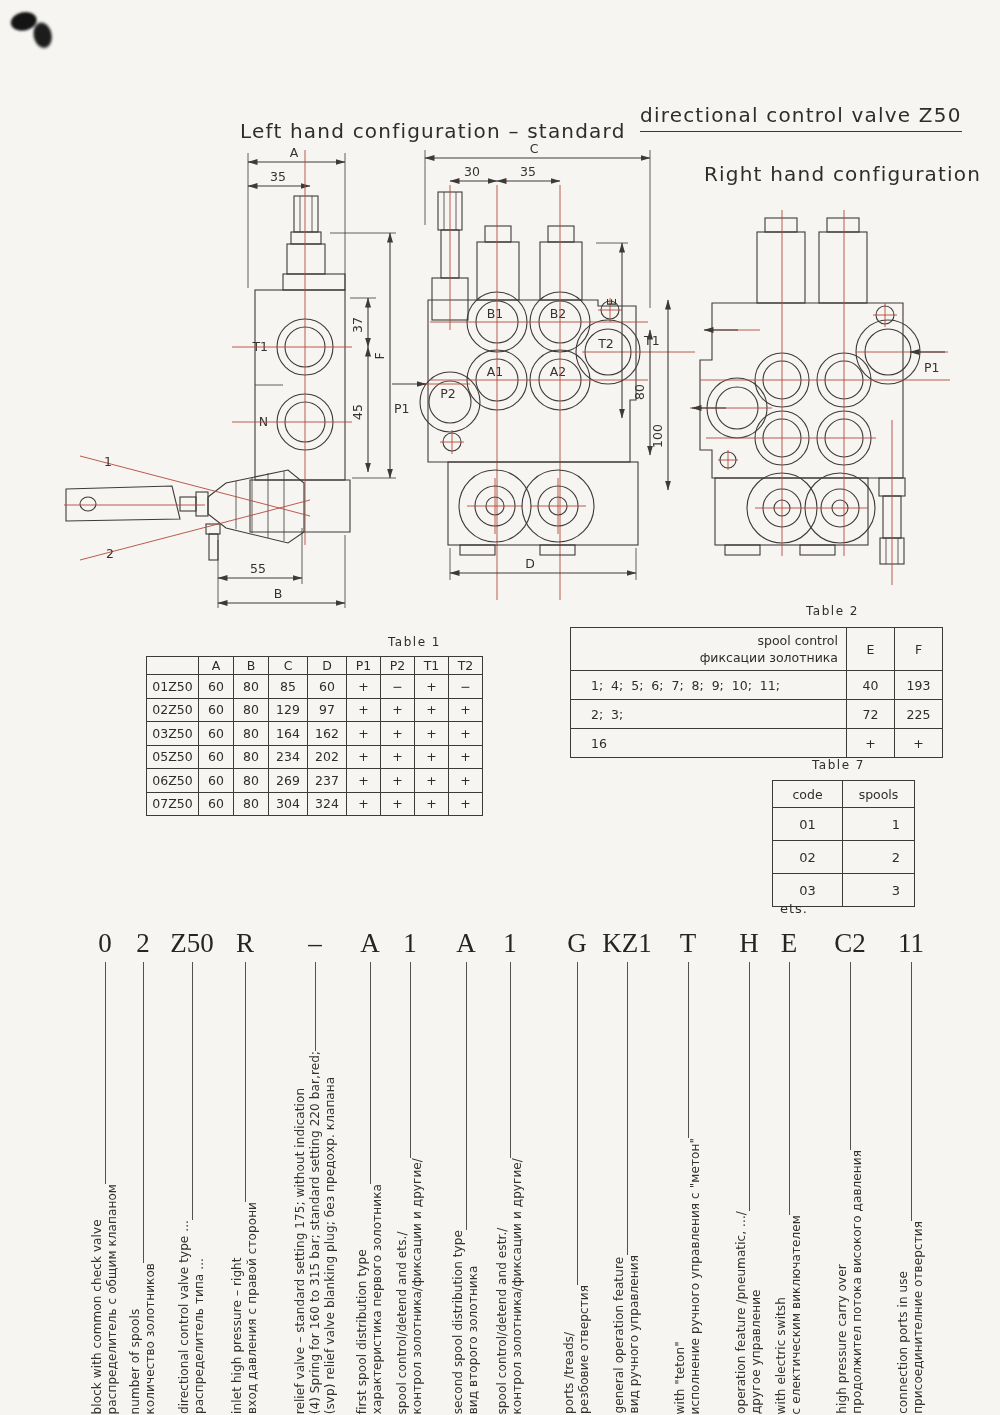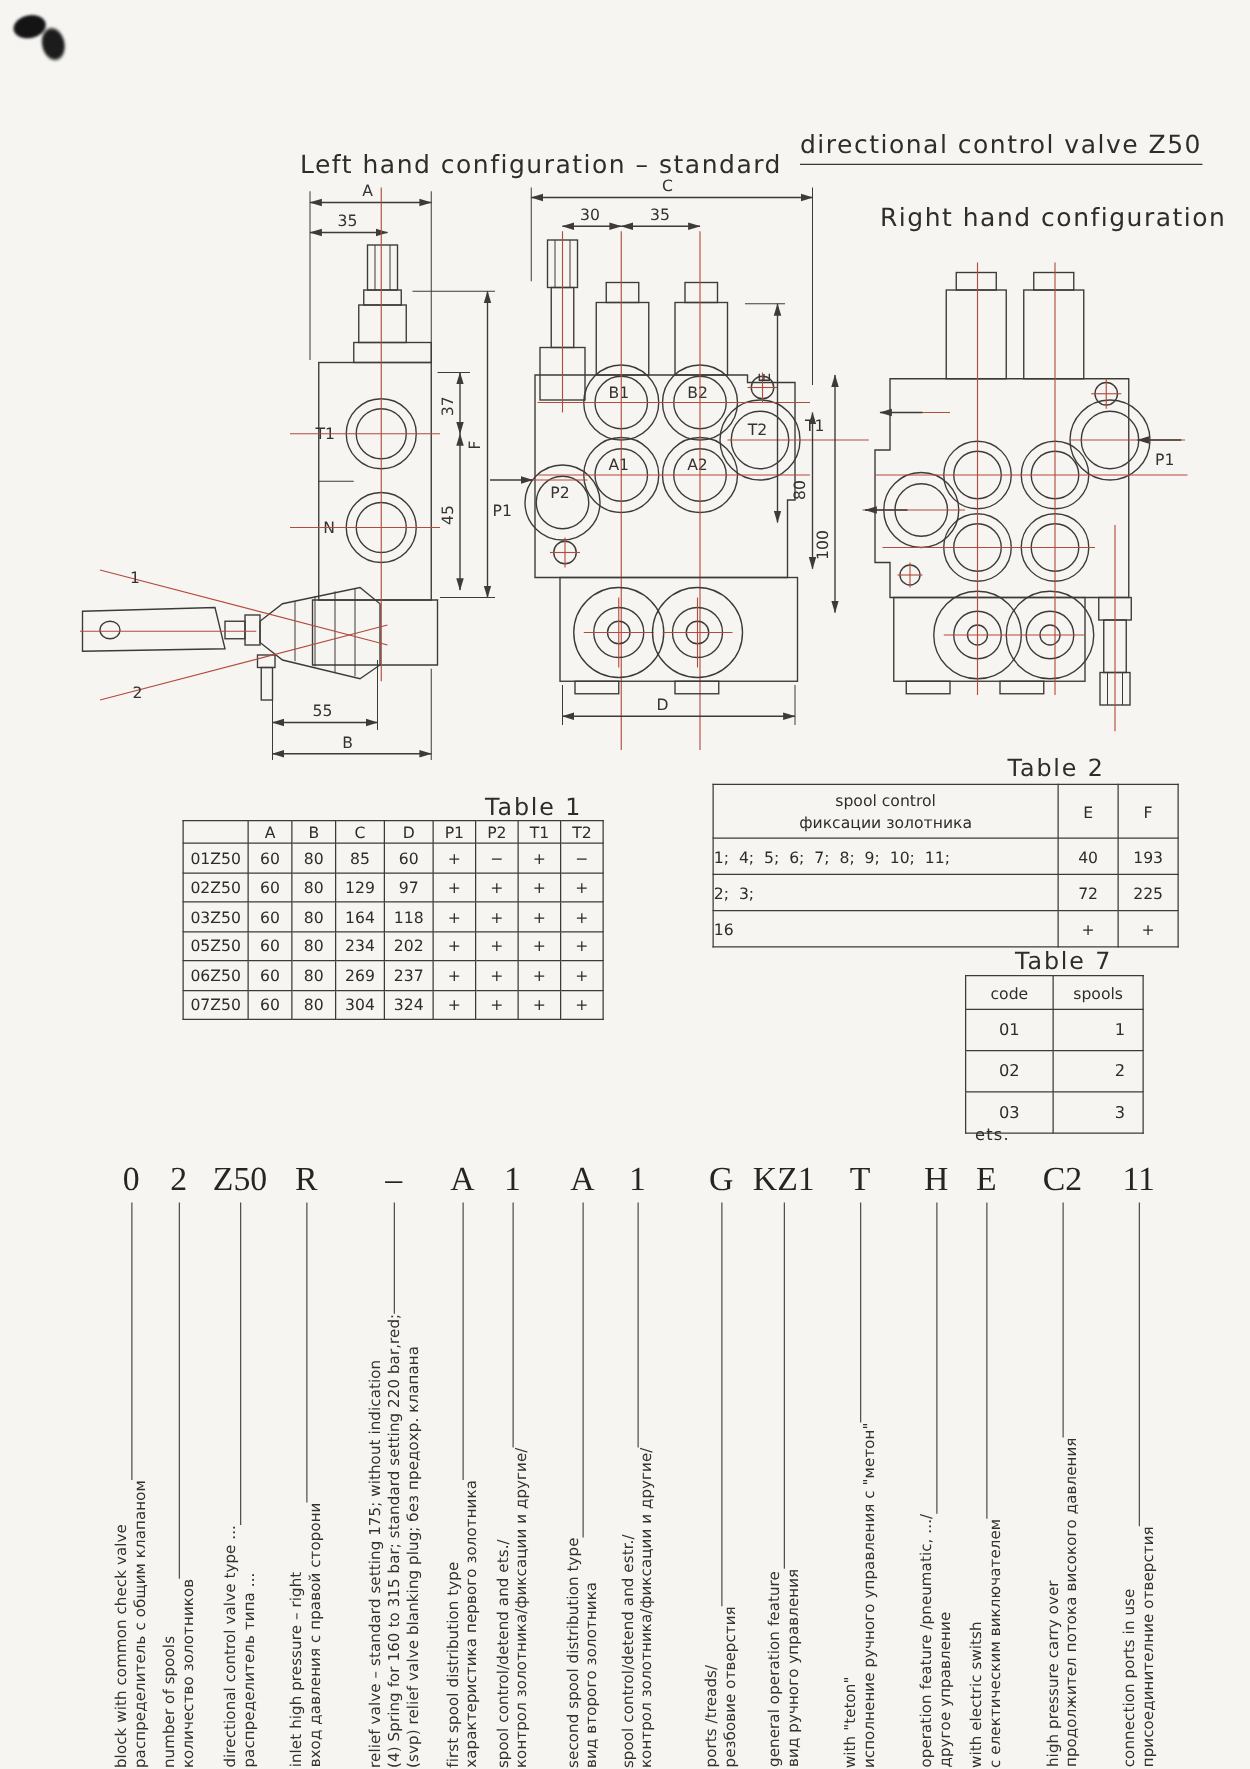--- a/index.html
+++ b/index.html
@@ -9,30 +9,30 @@
      radial-gradient(ellipse 20px 14px at 30% 30%, #141414 60%, transparent 70%),
      radial-gradient(ellipse 14px 20px at 60% 65%, #1c1c1c 55%, transparent 72%);
      filter:blur(1px);transform:rotate(-12deg)}
   .title{font-size:20px;letter-spacing:1.2px;white-space:nowrap}
   .title-main{border-bottom:1.6px solid #3a3835;padding-bottom:4px}
   svg.drawing{left:0;top:0;position:absolute}
   svg .ln{stroke:#3e3a37;stroke-width:1.1;fill:none}
   svg .thin{stroke:#3e3a37;stroke-width:0.8;fill:none}
   svg .red{stroke:#b34a3c;stroke-width:0.9;fill:none}
   svg text{font-family:"DejaVu Sans",sans-serif;font-size:12.5px;fill:#35322f}
-  .tcap{font-size:19px;letter-spacing:1.5px;white-space:nowrap}
+  .tcap{font-size:12px;letter-spacing:1.5px;white-space:nowrap}
   table{border-collapse:collapse;font-size:12.5px;color:#2f2d2b;background:transparent}
   td,th{border:1.3px solid #3e3a37;text-align:center;font-weight:normal;padding:1px 3px}
   .t1 td{height:23.5px}
   .t1 .c0{width:52px}.t1 .cA{width:35px}.t1 .cB{width:35px}.t1 .cC{width:39px}.t1 .cD{width:39px}
   .t1 .cp{width:34px}
-  .t2 .hl{width:276px;text-align:center;padding:4px 8px;line-height:17px}
+  .t2 .hl{width:276px;text-align:right;padding:4px 8px;line-height:17px}
   .t2 .cc{width:48px}
   .t2 td{height:29px}
-  .t2 .rl{text-align:left;padding-left:0;white-space:pre-wrap}
+  .t2 .rl{text-align:left;padding-left:20px;white-space:pre-wrap}
   .t3 th{height:27px}
   .t3 td{height:33px;font-size:13px}
   .t3 .c1{width:70px}.t3 .c2{width:72px}
   .t3 .num{text-align:right;padding-right:14px}
   .ets{font-size:13px;letter-spacing:1px}
   .ocol{position:absolute;top:928px;height:486px;display:flex;flex-direction:column;align-items:center}
   .ocode{font-family:"Liberation Serif",serif;font-size:27px;line-height:30px;height:34px;white-space:nowrap;color:#272523}
   .oline{flex:1 1 auto;width:1px;min-height:8px;background:#55504c}
   .otext{writing-mode:vertical-rl;transform:rotate(180deg);font-size:12px;line-height:15px;color:#33302d}
   .otext div{white-space:nowrap;letter-spacing:0.1px}
@@ -281,21 +281,21 @@
         <td>+</td>
         <td>+</td>
         <td>+</td>
         <td>+</td>
       </tr>
   <tr>
         <td>03Z50</td>
         <td>60</td>
         <td>80</td>
         <td>164</td>
-        <td>118</td>
+        <td>162</td>
         <td>+</td>
         <td>+</td>
         <td>+</td>
         <td>+</td>
       </tr>
   <tr>
         <td>05Z50</td>
         <td>60</td>
         <td>80</td>
         <td>234</td>

